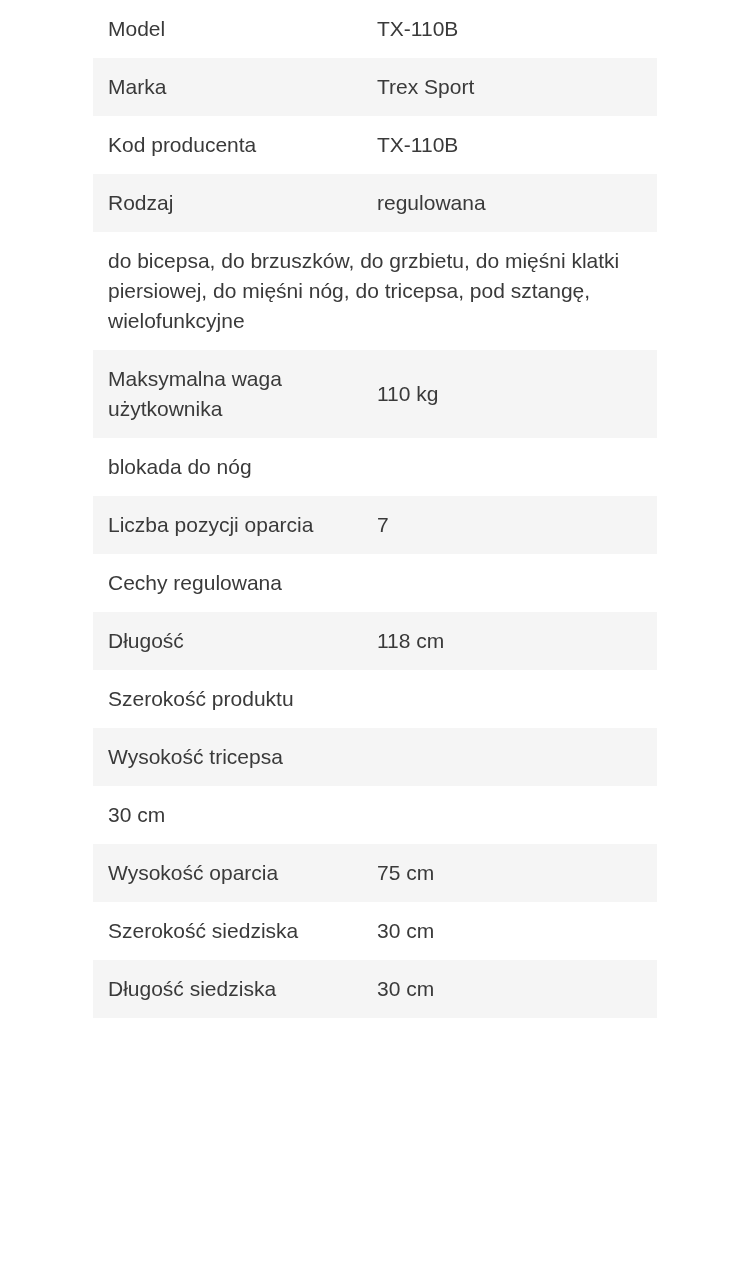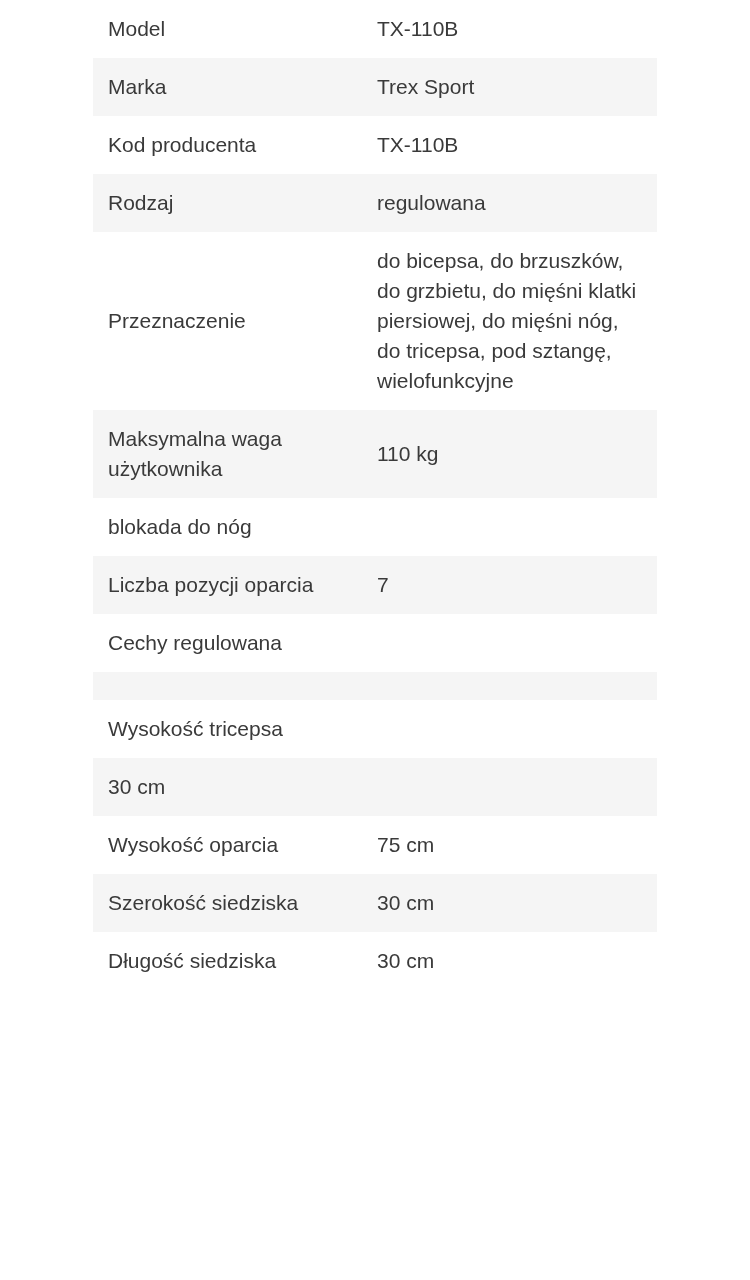--- a/index.html
+++ b/index.html
@@ -62,21 +62,20 @@
     <div class="spec-label">Kod producenta</div>
     <div class="spec-value">TX-110B</div>
   </div>
 
   <div class="spec-row">
     <div class="spec-label">Rodzaj</div>
     <div class="spec-value">regulowana</div>
   </div>
 
   <div class="spec-row">
-    <div class="spec-label">Przeznaczenie</div>
     <div class="spec-value">do bicepsa, do brzuszków, do grzbietu, do mięśni klatki piersiowej, do mięśni nóg, do tricepsa, pod sztangę, wielofunkcyjne</div>
   </div>
 
   <div class="spec-row">
     <div class="spec-label">Maksymalna waga użytkownika</div>
     <div class="spec-value">110 kg</div>
   </div>
 
   <div class="spec-row">
     <div class="spec-value">blokada do nóg</div>
@@ -84,22 +83,27 @@
 
   <div class="spec-row">
     <div class="spec-label">Liczba pozycji oparcia</div>
     <div class="spec-value">7</div>
   </div>
 
   <div class="spec-row">
     <div class="spec-label">Cechy regulowana</div>
   </div>
 
+  <div class="spec-row">
+    <div class="spec-label">Długość</div>
+    <div class="spec-value">118 cm</div>
+  </div>
 
   <div class="spec-row">
+    <div class="spec-label">Szerokość produktu</div>
   </div>
 
   <div class="spec-row">
     <div class="spec-label">Wysokość tricepsa</div>
   </div>
 
   <div class="spec-row">
     <div class="spec-value">30 cm</div>
   </div>
 

